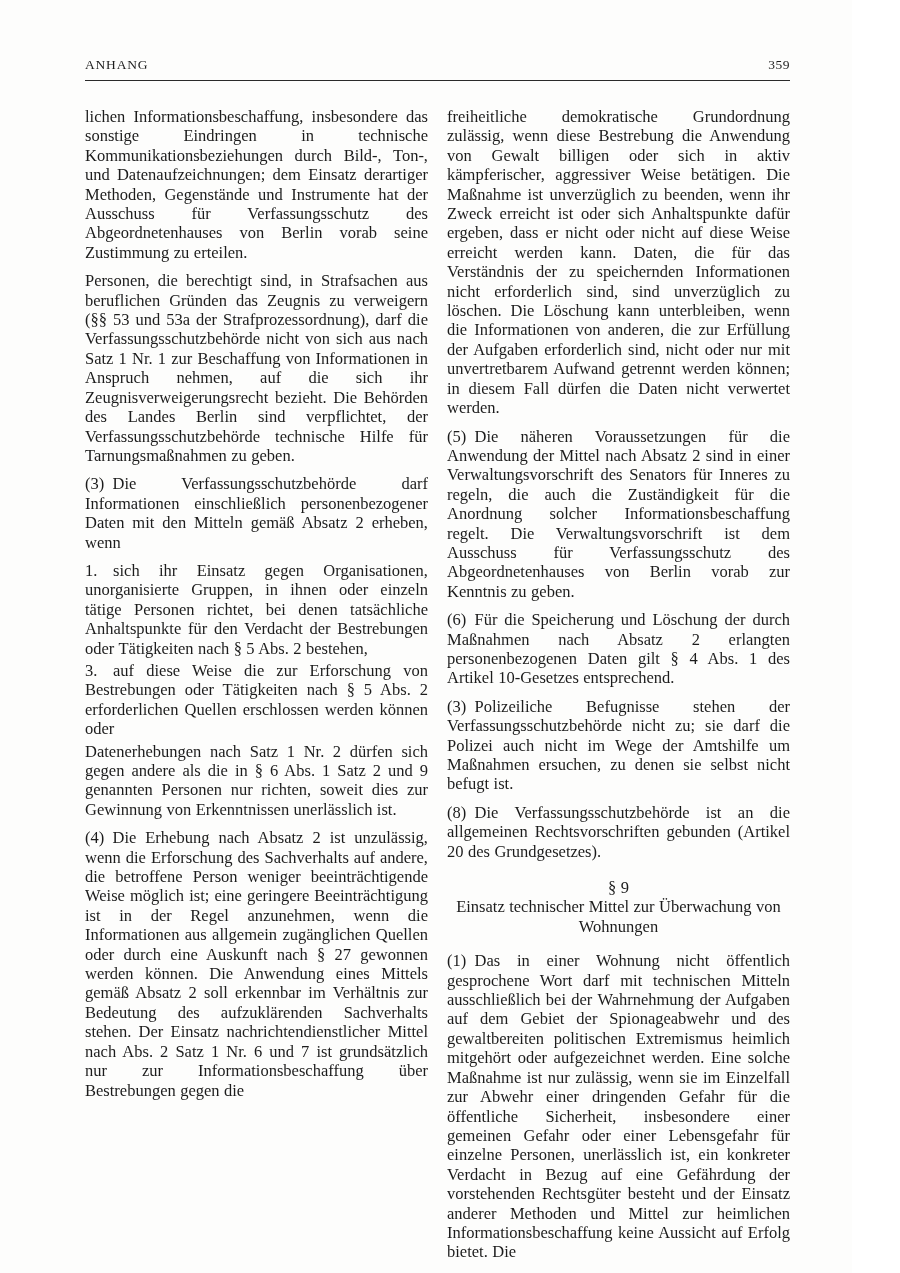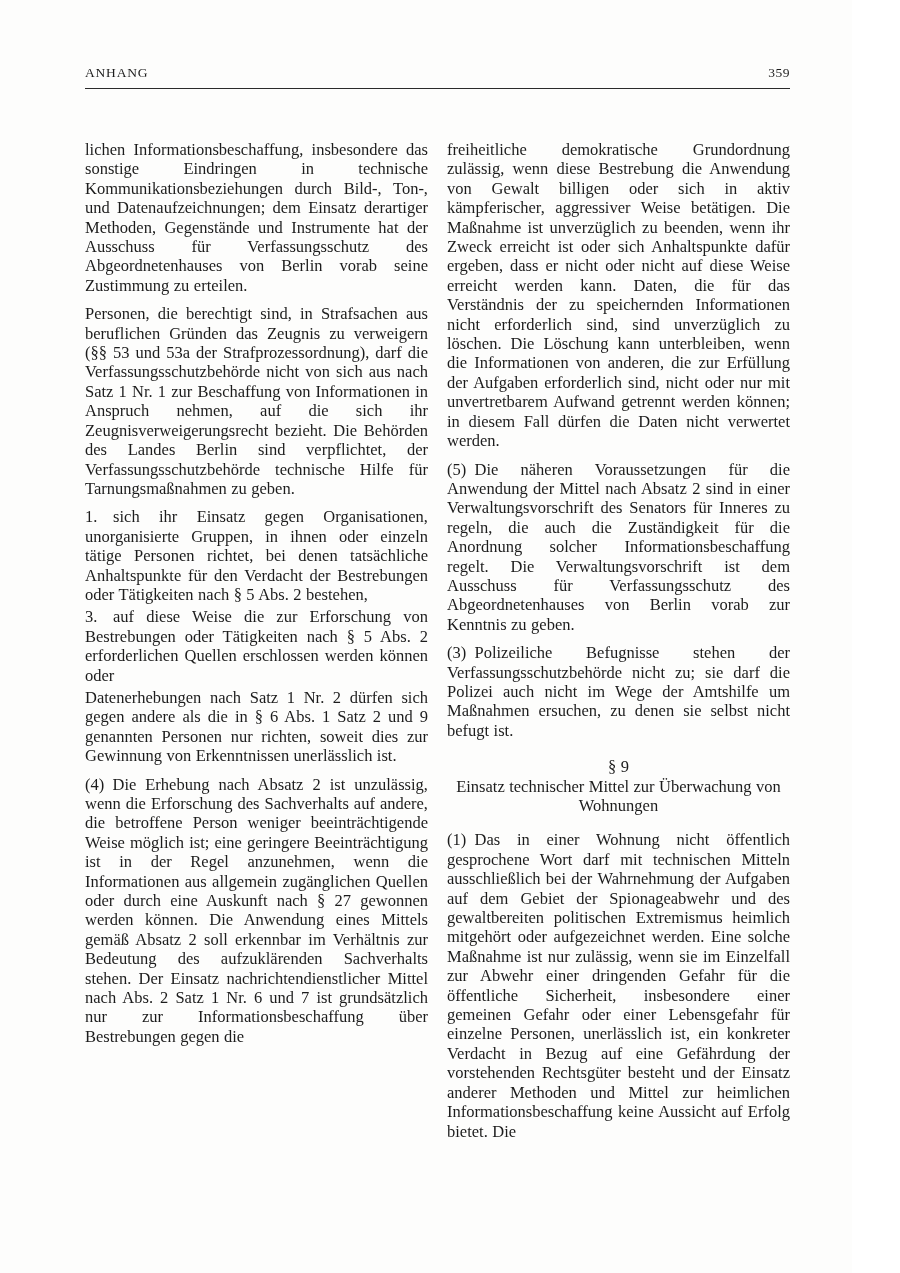--- a/index.html
+++ b/index.html
@@ -23,36 +23,34 @@
     justify-content: space-between;
     align-items: baseline;
     padding-top: 57px;
     padding-bottom: 7px;
     border-bottom: 1.5px solid #2a2a2a;
     font-size: 13.5px;
     letter-spacing: 0.8px;
   }
   .running-header .page-num {
     letter-spacing: 0.5px;
-    margin-top: 8px;
   }
   .columns {
     display: flex;
     gap: 19px;
     margin-top: 26px;
   }
   .col {
     flex: 1 1 0;
     font-size: 16.5px;
     line-height: 19.4px;
     text-align: justify;
     hyphens: auto;
     -webkit-hyphens: auto;
     word-spacing: 0.02em;
-    margin-top: 25px;
   }
   .col p {
     margin: 0 0 9px 0;
   }
   .col p.li {
     margin: 0 0 3px 0;
   }
   .col p.li:last-of-type {
     margin-bottom: 9px;
   }
@@ -74,29 +72,32 @@
 <div class="page">
   <div class="running-header">
     <span class="section-name">ANHANG</span>
     <span class="page-num">359</span>
   </div>
 
   <div class="columns">
     <div class="col" lang="de">
         <p>lichen Informationsbeschaffung, insbesondere das sonstige Eindringen in technische Kommunikationsbeziehungen durch Bild-, Ton-, und Datenaufzeichnungen; dem Einsatz derartiger Methoden, Gegenstände und Instrumente hat der Ausschuss für Verfassungsschutz des Abgeordnetenhauses von Berlin vorab seine Zustimmung zu erteilen.</p>
         <p>Personen, die berechtigt sind, in Strafsachen aus beruflichen Gründen das Zeugnis zu verweigern (§§ 53 und 53a der Strafprozessordnung), darf die Verfassungsschutzbehörde nicht von sich aus nach Satz 1 Nr. 1 zur Beschaffung von Informationen in Anspruch nehmen, auf die sich ihr Zeugnisverweigerungsrecht bezieht. Die Behörden des Landes Berlin sind verpflichtet, der Verfassungsschutzbehörde technische Hilfe für Tarnungsmaßnahmen zu geben.</p>
+        <p>(3) Die Verfassungsschutzbehörde darf Informationen einschließlich personenbezogener Daten mit den Mitteln gemäß Absatz 2 erheben, wenn</p>
         <p class="li"><span class="li-num">1.</span>sich ihr Einsatz gegen Organisationen, unorganisierte Gruppen, in ihnen oder einzeln tätige Personen richtet, bei denen tatsächliche Anhaltspunkte für den Verdacht der Bestrebungen oder Tätigkeiten nach § 5 Abs. 2 bestehen,</p>
         <p class="li"><span class="li-num">3.</span>auf diese Weise die zur Erforschung von Bestrebungen oder Tätigkeiten nach § 5 Abs. 2 erforderlichen Quellen erschlossen werden können oder</p>
         <p>Datenerhebungen nach Satz 1 Nr. 2 dürfen sich gegen andere als die in § 6 Abs. 1 Satz 2 und 9 genannten Personen nur richten, soweit dies zur Gewinnung von Erkenntnissen unerlässlich ist.</p>
         <p>(4) Die Erhebung nach Absatz 2 ist unzulässig, wenn die Erforschung des Sachverhalts auf andere, die betroffene Person weniger beeinträchtigende Weise möglich ist; eine geringere Beeinträchtigung ist in der Regel anzunehmen, wenn die Informationen aus allgemein zugänglichen Quellen oder durch eine Auskunft nach § 27 gewonnen werden können. Die Anwendung eines Mittels gemäß Absatz 2 soll erkennbar im Verhältnis zur Bedeutung des aufzuklärenden Sachverhalts stehen. Der Einsatz nachrichtendienstlicher Mittel nach Abs. 2 Satz 1 Nr. 6 und 7 ist grundsätzlich nur zur Informationsbeschaffung über Bestrebungen gegen die</p>
       </div>
     <div class="col" lang="de">
         <p>freiheitliche demokratische Grundordnung zulässig, wenn diese Bestrebung die Anwendung von Gewalt billigen oder sich in aktiv kämpferischer, aggressiver Weise betätigen. Die Maßnahme ist unverzüglich zu beenden, wenn ihr Zweck erreicht ist oder sich Anhaltspunkte dafür ergeben, dass er nicht oder nicht auf diese Weise erreicht werden kann. Daten, die für das Verständnis der zu speichernden Informationen nicht erforderlich sind, sind unverzüglich zu löschen. Die Löschung kann unterbleiben, wenn die Informationen von anderen, die zur Erfüllung der Aufgaben erforderlich sind, nicht oder nur mit unvertretbarem Aufwand getrennt werden können; in diesem Fall dürfen die Daten nicht verwertet werden.</p>
         <p>(5) Die näheren Voraussetzungen für die Anwendung der Mittel nach Absatz 2 sind in einer Verwaltungsvorschrift des Senators für Inneres zu regeln, die auch die Zuständigkeit für die Anordnung solcher Informationsbeschaffung regelt. Die Verwaltungsvorschrift ist dem Ausschuss für Verfassungsschutz des Abgeordnetenhauses von Berlin vorab zur Kenntnis zu geben.</p>
+        <p>(6) Für die Speicherung und Löschung der durch Maßnahmen nach Absatz 2 erlangten personenbezogenen Daten gilt § 4 Abs. 1 des Artikel 10-Gesetzes entsprechend.</p>
         <p>(3) Polizeiliche Befugnisse stehen der Verfassungsschutzbehörde nicht zu; sie darf die Polizei auch nicht im Wege der Amtshilfe um Maßnahmen ersuchen, zu denen sie selbst nicht befugt ist.</p>
+        <p>(8) Die Verfassungsschutzbehörde ist an die allgemeinen Rechtsvorschriften gebunden (Artikel 20 des Grundgesetzes).</p>
         <div class="section-heading">
           <span class="sh-line">§ 9</span>
           <span class="sh-line">Einsatz technischer Mittel zur Überwachung von Wohnungen</span>
         </div>
         <p>(1) Das in einer Wohnung nicht öffentlich gesprochene Wort darf mit technischen Mitteln ausschließlich bei der Wahrnehmung der Aufgaben auf dem Gebiet der Spionageabwehr und des gewaltbereiten politischen Extremismus heimlich mitgehört oder aufgezeichnet werden. Eine solche Maßnahme ist nur zulässig, wenn sie im Einzelfall zur Abwehr einer dringenden Gefahr für die öffentliche Sicherheit, insbesondere einer gemeinen Gefahr oder einer Lebensgefahr für einzelne Personen, unerlässlich ist, ein konkreter Verdacht in Bezug auf eine Gefährdung der vorstehenden Rechtsgüter besteht und der Einsatz anderer Methoden und Mittel zur heimlichen Informationsbeschaffung keine Aussicht auf Erfolg bietet. Die</p>
       </div>
   </div>
 </div>
 
 </body></html>

